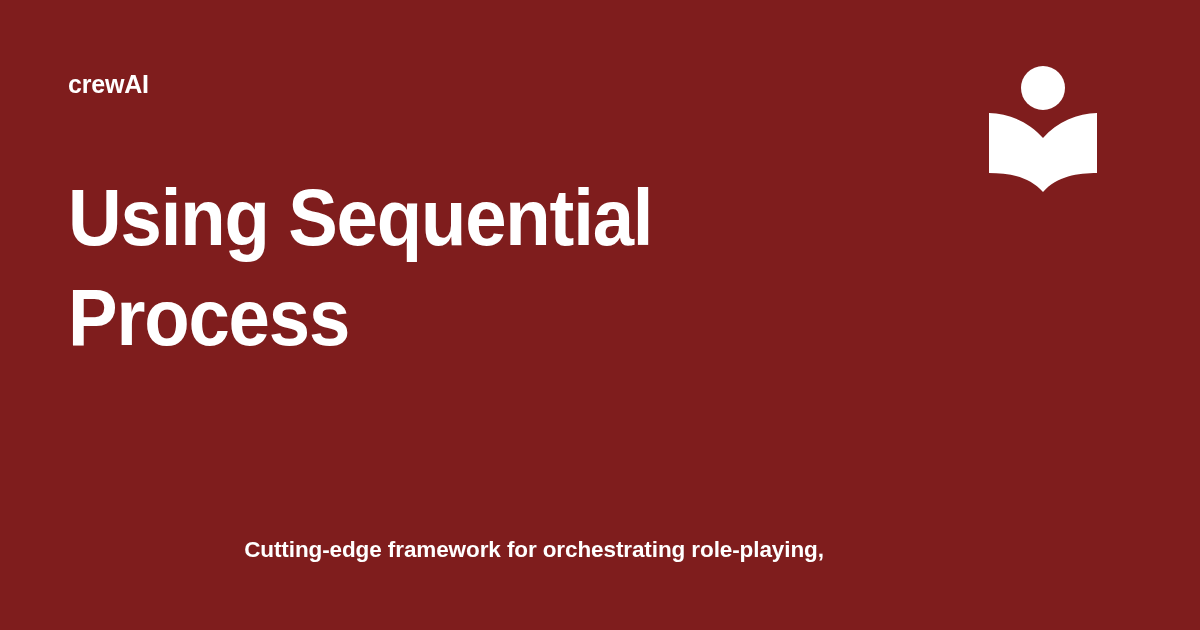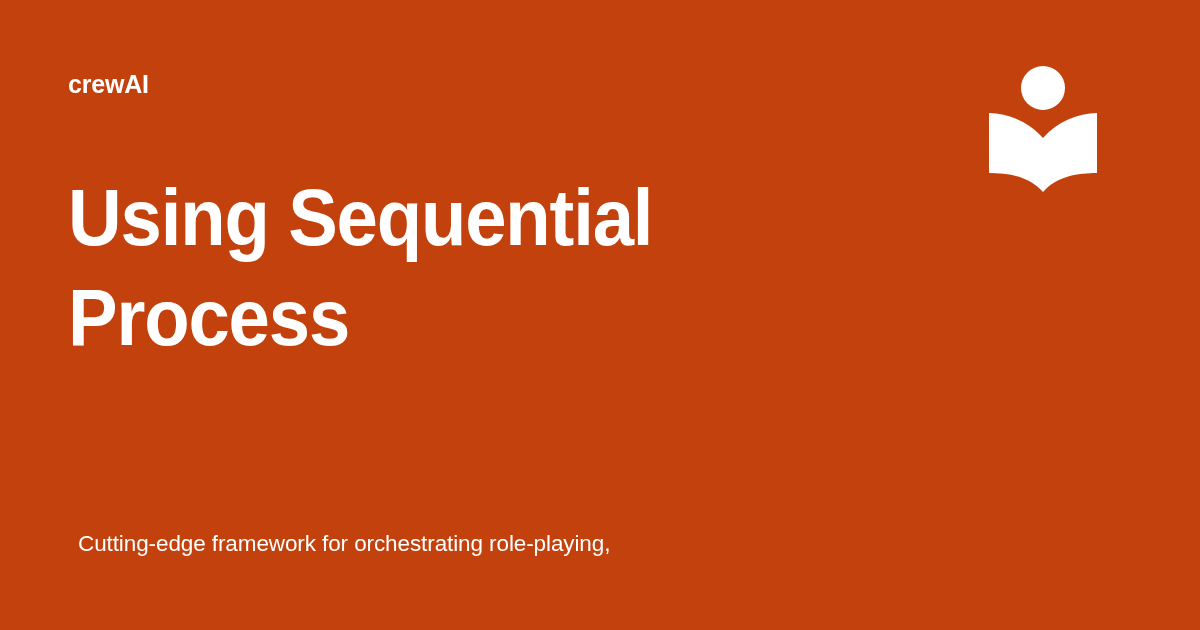--- a/index.html
+++ b/index.html
@@ -13,21 +13,21 @@
     overflow: hidden;
     font-family: "Liberation Sans", "DejaVu Sans", sans-serif;
     -webkit-font-smoothing: antialiased;
   }
 
   .og-card {
     position: relative;
     box-sizing: border-box;
     width: 1200px;
     height: 630px;
-    background: #c2410c;
+    background: #7f1d1d;
     overflow: hidden;
   }
 
   
   .brand {
     position: absolute;
     left: 68px;
     top: 72px;
     font-size: 25px;
     font-weight: 700;
@@ -69,26 +69,27 @@
     transform: scaleX(0.94);
     transform-origin: left top;
   }
 
   
   .description {
     position: absolute;
     left: 68px;
     top: 516px;
     width: 900px;
-    margin: 10px;
+    margin: 16px;
     font-size: 22.5px;
-    font-weight: 400;
+    font-weight: 700;
     line-height: 35px;
     letter-spacing: -0.1px;
     color: #ffffff;
+    text-align: center;
   }
   .description .desc-line {
     display: block;
     white-space: nowrap;
   }
 </style>
 </head>
 <body>
 
 <div class="og-card">

